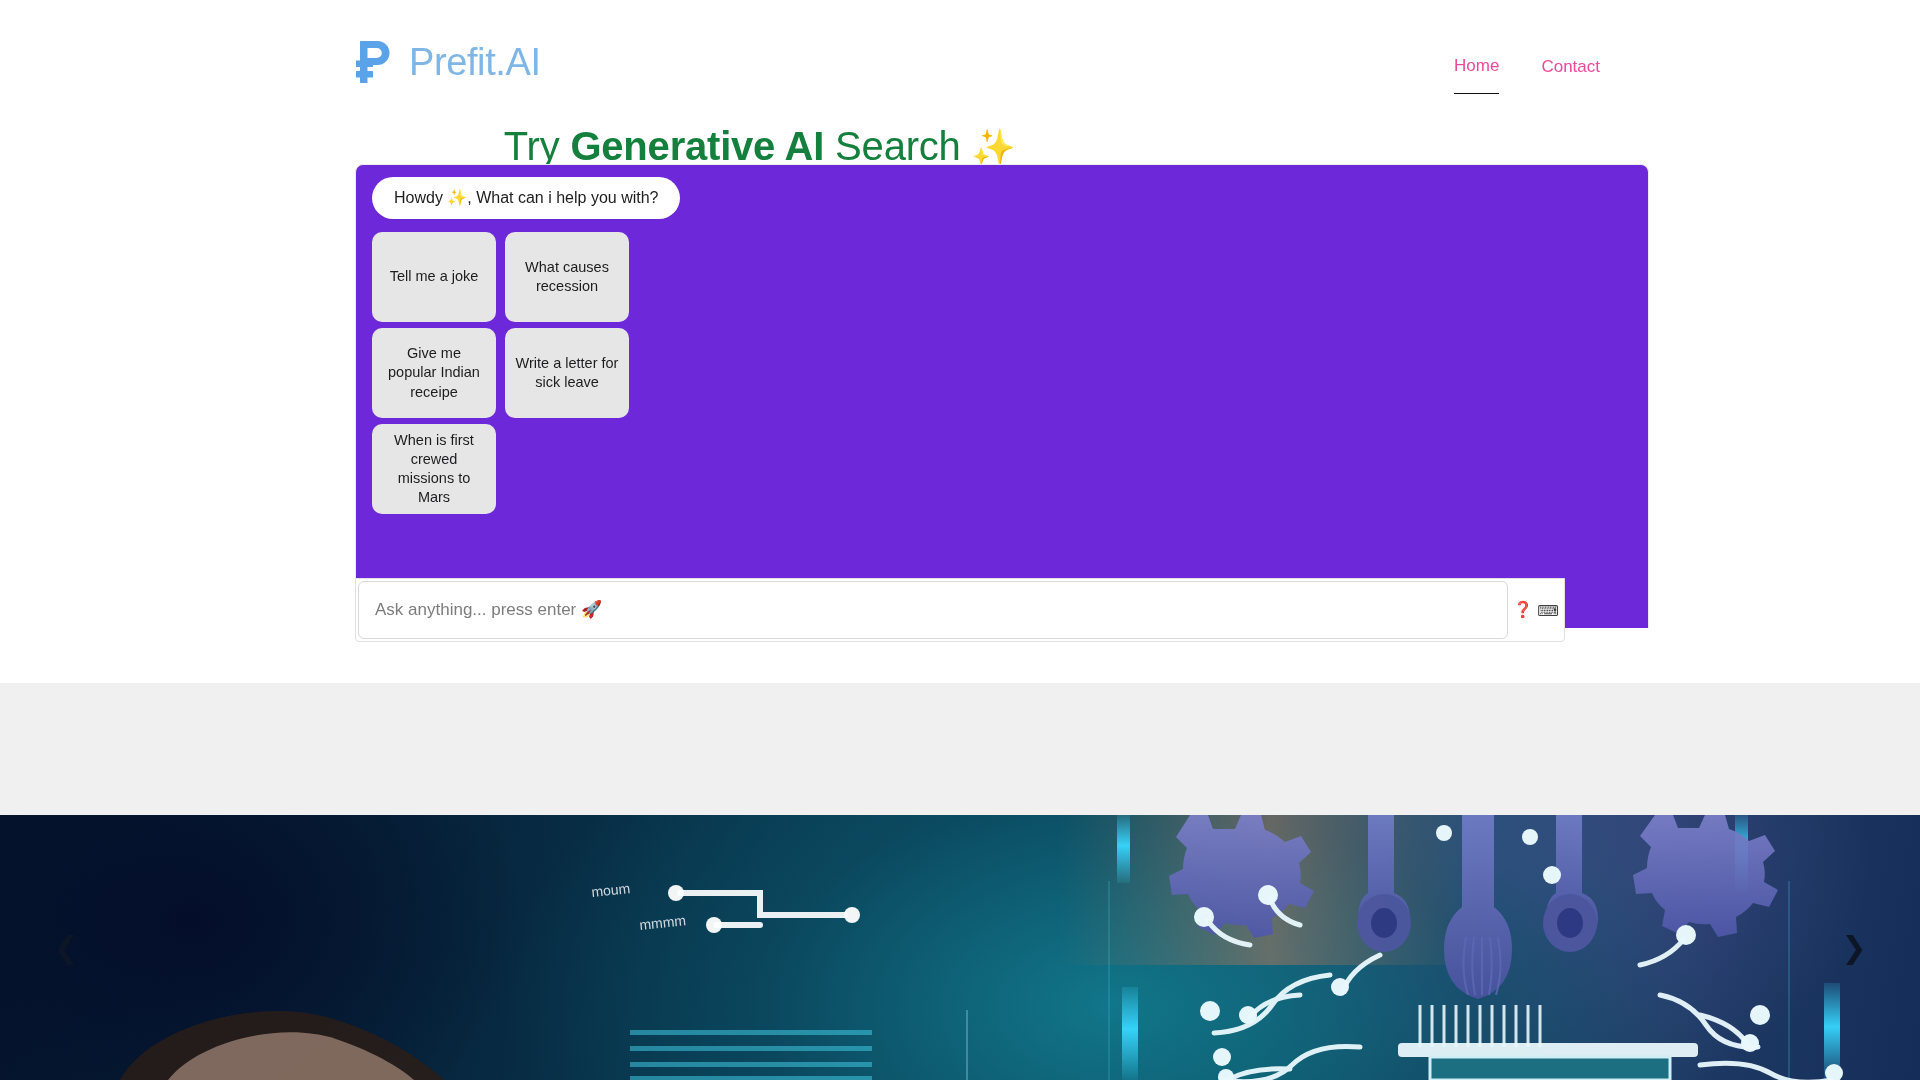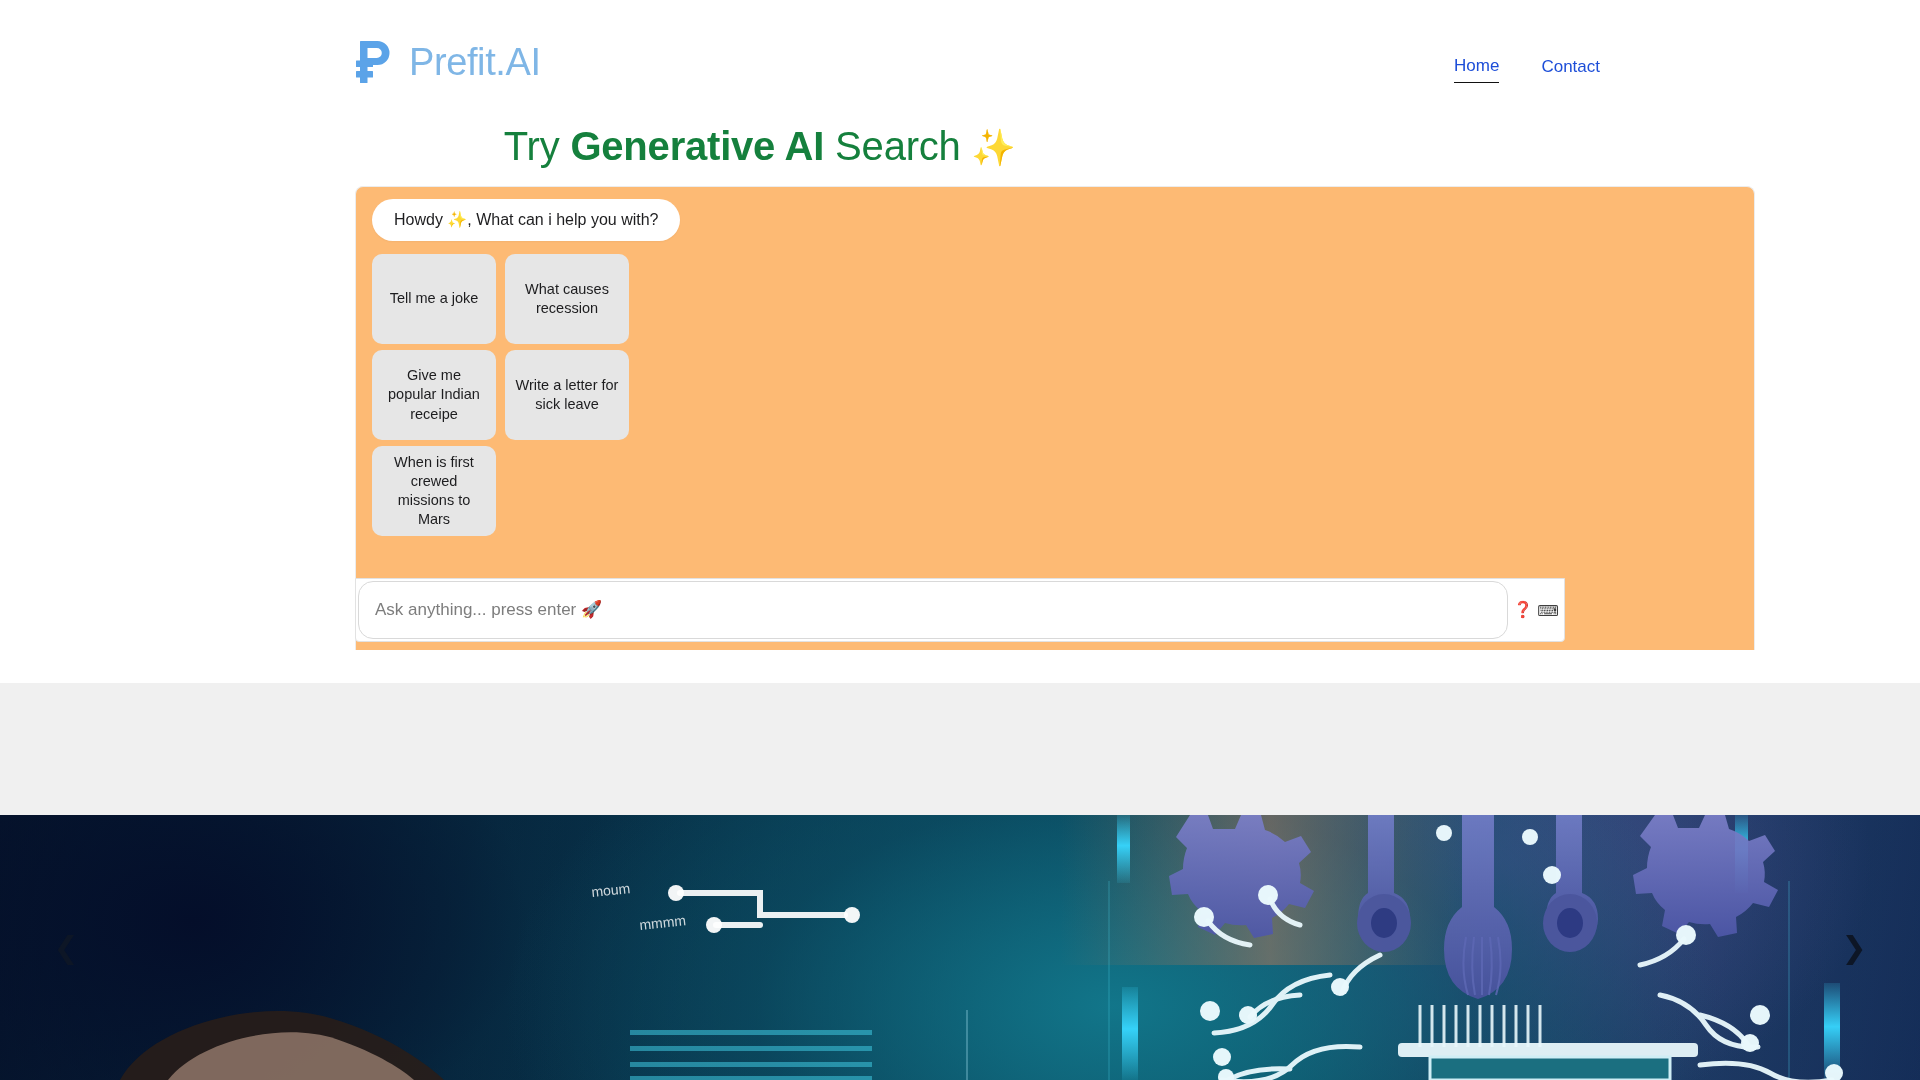--- a/index.html
+++ b/index.html
@@ -55,24 +55,24 @@
   .main-nav {
     position: absolute;
     right: 320px;
     top: 46px;
     display: flex;
     align-items: center;
     gap: 42px;
   }
   .nav-link {
     font-size: 17px;
-    color: #1d4ed8;
+    color: #ec4899;
     text-decoration: none;
     line-height: 1.2;
-    padding-bottom: 6px;
+    padding-bottom: 17px;
     cursor: pointer;
     white-space: nowrap;
   }
   .nav-link.is-active {
     border-bottom: 1.5px solid #111111;
   }
 
   
   .hero-title {
     position: absolute;
@@ -86,24 +86,24 @@
     letter-spacing: -0.2px;
     white-space: nowrap;
   }
   .hero-title .strong { font-weight: 700; }
   .hero-title .sparkle { font-size: 36px; }
 
   
   .chat-panel {
     position: absolute;
     left: 355px;
-    top: 186px;
-    width: 1400px;
+    top: 164px;
+    width: 1294px;
     height: 464px;
-    background: #fdba74;
+    background: #6d28d9;
     border-radius: 8px 8px 0 0;
     border: 1px solid #ececec;
     border-bottom: none;
     overflow: hidden;
   }
 
   .chat-scroll {
     position: absolute;
     left: 0; top: 0; right: 0;
     bottom: 68px;
@@ -157,21 +157,21 @@
     background: #ffffff;
     border: 1px solid #e2e2e2;
     border-radius: 0 0 4px 4px;
     display: flex;
     align-items: stretch;
   }
   .composer-input {
     flex: 1 1 auto;
     margin: 2px 0 2px 2px;
     border: 1px solid #d9d9d9;
-    border-radius: 15px;
+    border-radius: 6px;
     background: #ffffff;
     font-size: 17px;
     color: #3a3a3a;
     font-family: "Liberation Sans", "DejaVu Sans", sans-serif;
     padding: 0 16px;
     outline: none;
   }
   .composer-input::placeholder { color: #7d7d7d; }
 
   .composer-actions {

